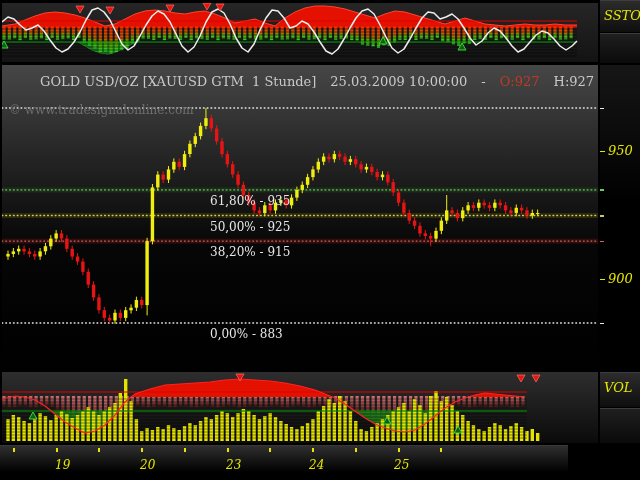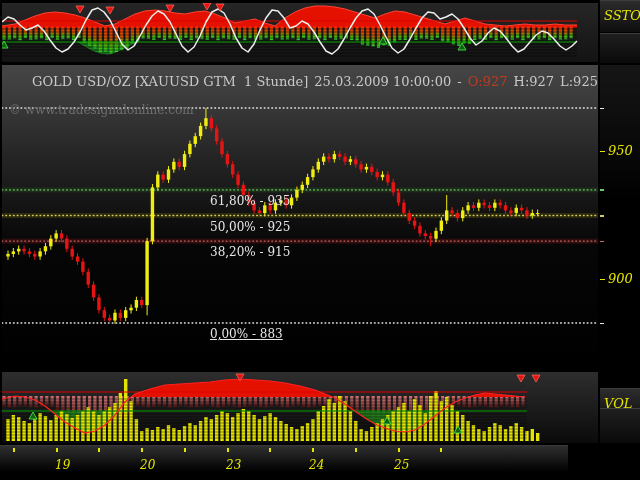--- a/index.html
+++ b/index.html
@@ -5,30 +5,30 @@
   html,body{margin:0;padding:0;background:#000;}
   .stage{position:relative;width:640px;height:480px;background:#000;overflow:hidden;
          font-family:"DejaVu Serif",serif;}
   .panel{position:absolute;left:2px;width:596px;}
   .panel svg{position:absolute;left:0;top:0;}
   #ssto-panel{top:3px;height:59px;background:linear-gradient(#262626,#131313);}
   #main-panel{top:65px;height:303px;
       background:linear-gradient(180deg,#464646 0%,#3c3c3c 10%,#252525 30%,#060606 60%,#000 100%);}
   #vol-panel{top:372px;height:71px;background:linear-gradient(#2e2e2e,#0a0a0a);}
   .title{position:absolute;left:30px;top:9px;font-size:13px;color:#c9c9c9;white-space:pre;}
-  .title span{margin-right:6px;}
+  .title span{margin-right:6px;margin-left:8px;}
   .t-open{color:#c03a22;}
   .t-close{color:#e01414;}
   .copyright{position:absolute;left:7px;top:38px;font-size:12px;color:#6e6e6e;}
   #fib-labels{position:absolute;inset:0;pointer-events:none;}
   .fib-label{position:absolute;left:208px;font-size:12px;color:#e6e6e6;}
   .sidebox{position:absolute;left:600px;width:40px;border-top:1px solid #3d3d3d;box-sizing:border-box;}
   #ssto-label-box{top:0;height:32px;background:linear-gradient(#2c2c2c,#0e0e0e);}
   #ssto-sub-box{top:33px;height:30px;background:linear-gradient(#1f1f1f,#0a0a0a);}
-  #vol-label-box{top:388px;height:35px;background:linear-gradient(#2c2c2c,#0e0e0e);}
+  #vol-label-box{top:372px;height:35px;background:linear-gradient(#2c2c2c,#0e0e0e);}
   #vol-sub-box{top:408px;height:35px;background:linear-gradient(#1f1f1f,#0a0a0a);}
   .side-label{position:absolute;left:4px;top:7px;font-size:13px;font-style:italic;color:#e6e600;}
   #price-axis{position:absolute;left:600px;top:65px;width:40px;height:303px;
       background:linear-gradient(#161616,#000 45%);}
   .pa-label{position:absolute;left:8px;font-size:13px;font-style:italic;color:#e6e600;}
   .pa-dash{position:absolute;left:0;height:1.5px;}
   #time-axis{position:absolute;left:0;top:445px;width:568px;height:35px;border-top:1px solid #383838;
       background:linear-gradient(#2f2f2f,#000 75%);}
   .ta-tick{position:absolute;top:2px;width:1.5px;height:4px;background:#e6e600;}
   .ta-label{position:absolute;top:12px;font-size:12px;font-style:italic;color:#e6e600;}
@@ -392,21 +392,21 @@
         <rect x="530.60" y="213.0" width="3.4" height="2.6" fill="#f0ee10"></rect>
         <line x1="537.65" x2="537.65" y1="209.6" y2="216.3" stroke="#f0ee10"></line>
         <rect x="535.95" y="213.0" width="3.4" height="1.0" fill="#f0ee10"></rect>
       </svg>
     <div class="title"><span>GOLD USD/OZ [XAUUSD GTM  1 Stunde]</span><span>25.03.2009 10:00:00</span><span>-</span><span class="t-open">O:927</span><span>H:927</span><span>L:925</span><span class="t-close">C:926</span></div>
     <div class="copyright">© www.tradesignalonline.com</div>
     <div id="fib-labels">
         <div class="fib-label" style="top: 128.92px; text-align: center;">61,80% - 935</div>
         <div class="fib-label" style="top: 154.52px;">50,00% - 925</div>
         <div class="fib-label" style="top: 180.12px; text-align: right;">38,20% - 915</div>
-        <div class="fib-label" style="top: 262.04px; text-decoration: underline;">0,00% - 883</div>
+        <div class="fib-label" style="top: 262.04px;">0,00% - 883</div>
       </div>
   </div>
 
   <div class="panel" id="vol-panel">
     <svg id="vol-svg" width="596" height="71" viewBox="2 372 596 71">
         <defs>
           <linearGradient id="volBar" x1="0" y1="0" x2="0" y2="1">
       <stop offset="0" stop-color="#cc7070"></stop>
             <stop offset="1" stop-color="#4a1212"></stop>
           </linearGradient>

